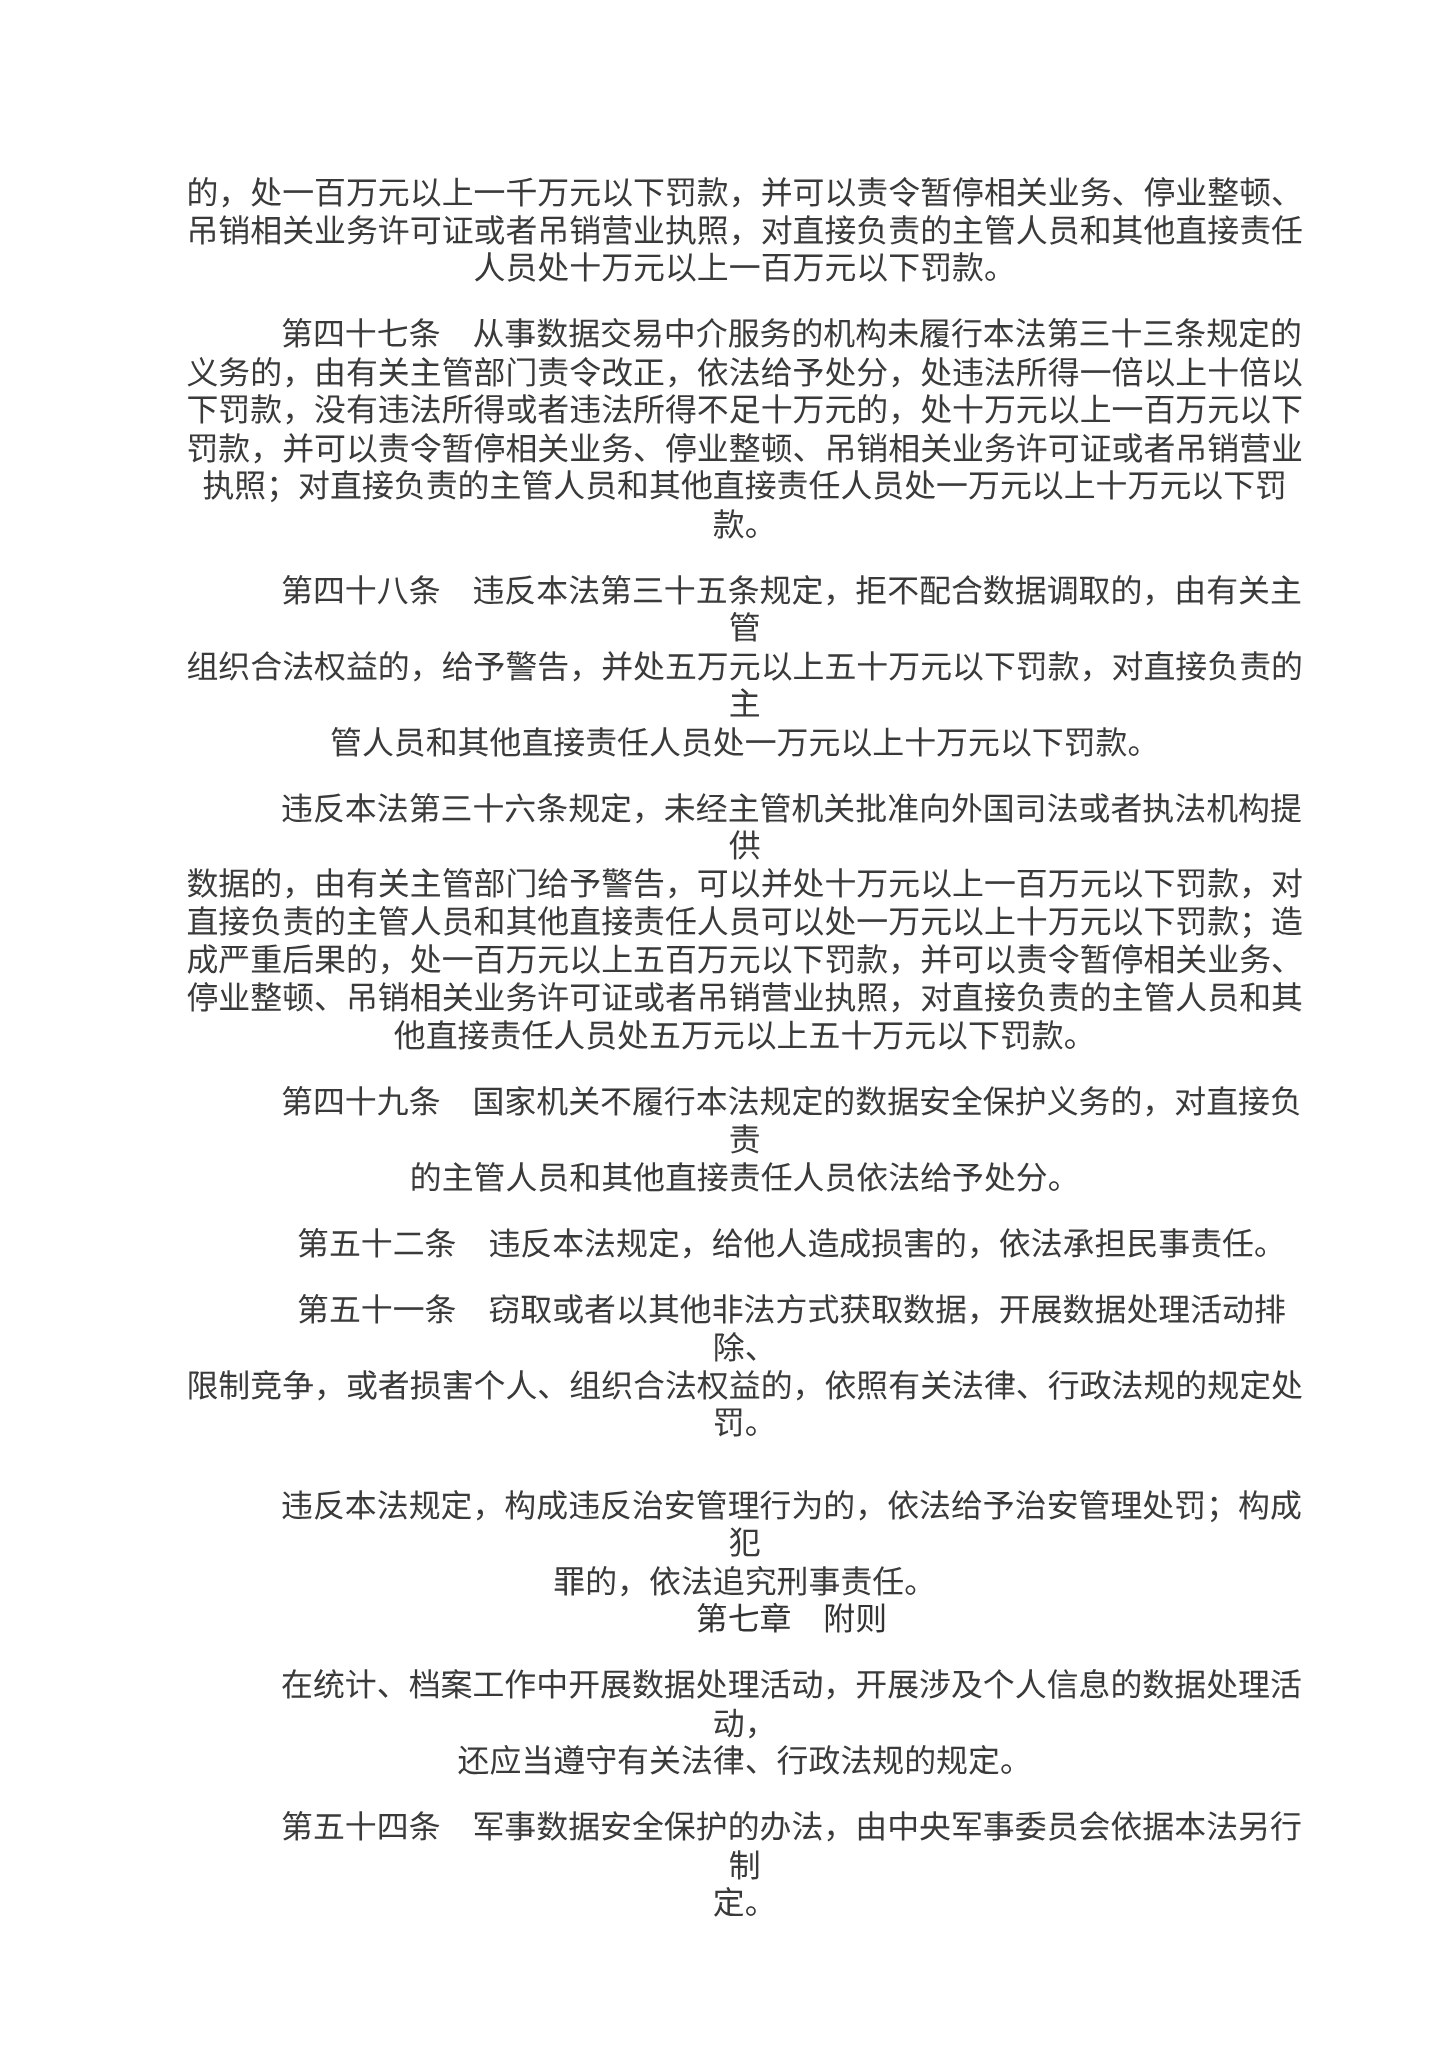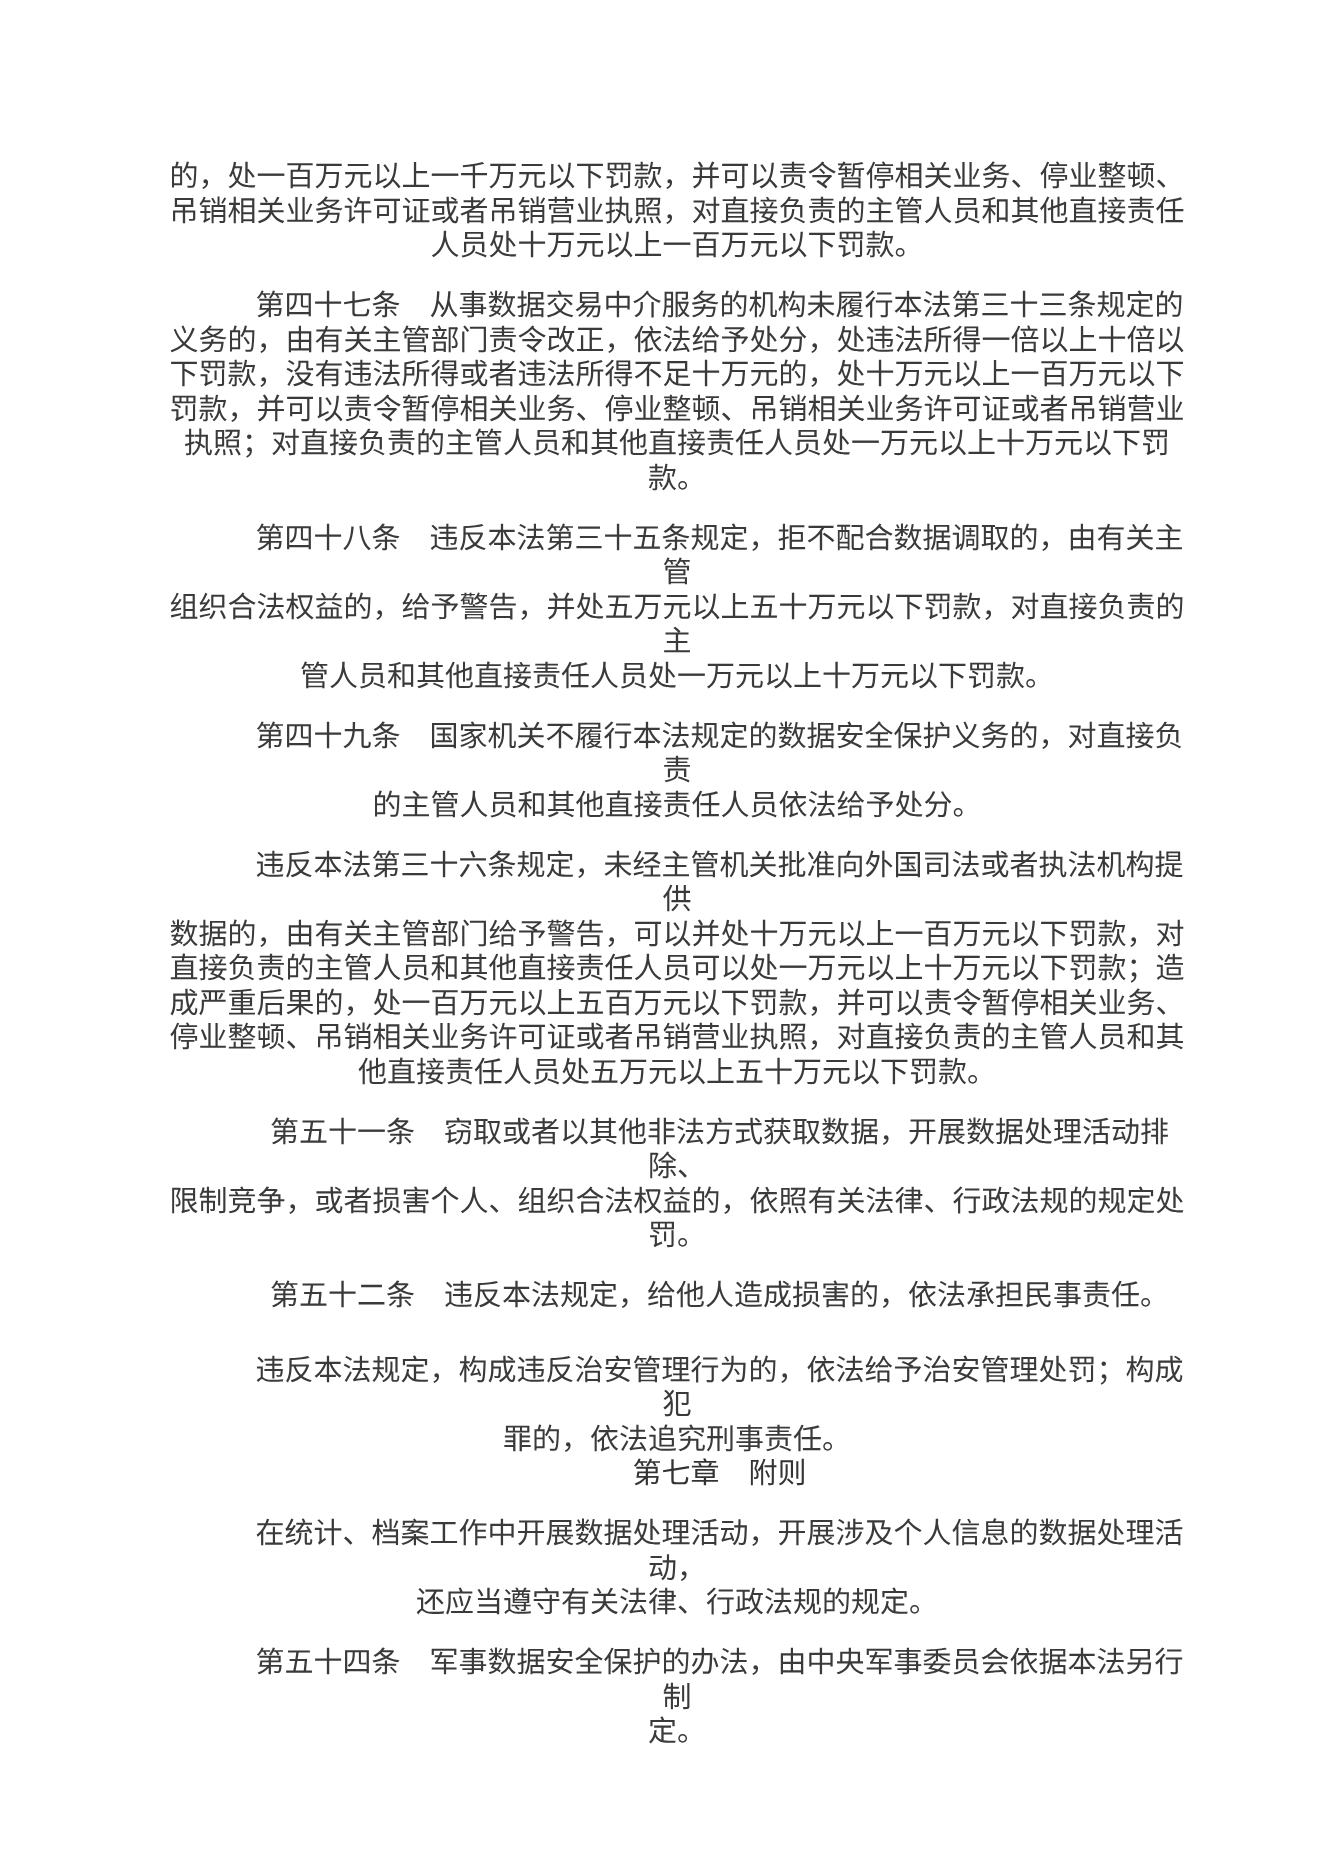--- a/index.html
+++ b/index.html
@@ -52,32 +52,32 @@
 吊销相关业务许可证或者吊销营业执照，对直接负责的主管人员和其他直接责任
 人员处十万元以上一百万元以下罚款。</p>
     <p class="para indent">第四十七条　从事数据交易中介服务的机构未履行本法第三十三条规定的
 义务的，由有关主管部门责令改正，依法给予处分，处违法所得一倍以上十倍以
 下罚款，没有违法所得或者违法所得不足十万元的，处十万元以上一百万元以下
 罚款，并可以责令暂停相关业务、停业整顿、吊销相关业务许可证或者吊销营业
 执照；对直接负责的主管人员和其他直接责任人员处一万元以上十万元以下罚款。</p>
     <p class="para indent">第四十八条　违反本法第三十五条规定，拒不配合数据调取的，由有关主管
 组织合法权益的，给予警告，并处五万元以上五十万元以下罚款，对直接负责的主
 管人员和其他直接责任人员处一万元以上十万元以下罚款。</p>
-    <p class="para indent">第四十九条　国家机关不履行本法规定的数据安全保护义务的，对直接负责
-的主管人员和其他直接责任人员依法给予处分。</p>
     <p class="para indent">违反本法第三十六条规定，未经主管机关批准向外国司法或者执法机构提供
 数据的，由有关主管部门给予警告，可以并处十万元以上一百万元以下罚款，对
 直接负责的主管人员和其他直接责任人员可以处一万元以上十万元以下罚款；造
 成严重后果的，处一百万元以上五百万元以下罚款，并可以责令暂停相关业务、
 停业整顿、吊销相关业务许可证或者吊销营业执照，对直接负责的主管人员和其
 他直接责任人员处五万元以上五十万元以下罚款。</p>
+    <p class="para indent">第四十九条　国家机关不履行本法规定的数据安全保护义务的，对直接负责
+的主管人员和其他直接责任人员依法给予处分。</p>
+    <p class="para indent">第五十二条　违反本法规定，给他人造成损害的，依法承担民事责任。</p>
     <p class="para indent">第五十一条　窃取或者以其他非法方式获取数据，开展数据处理活动排除、
 限制竞争，或者损害个人、组织合法权益的，依照有关法律、行政法规的规定处
 罚。</p>
-    <p class="para indent">第五十二条　违反本法规定，给他人造成损害的，依法承担民事责任。</p>
     <p class="para indent tight">违反本法规定，构成违反治安管理行为的，依法给予治安管理处罚；构成犯
 罪的，依法追究刑事责任。</p>
     <p class="para indent heading">第七章　附则</p>
     <p class="para indent">在统计、档案工作中开展数据处理活动，开展涉及个人信息的数据处理活动，
 还应当遵守有关法律、行政法规的规定。</p>
     <p class="para indent">第五十四条　军事数据安全保护的办法，由中央军事委员会依据本法另行制
 定。</p>
 
   </div>
 </div>

